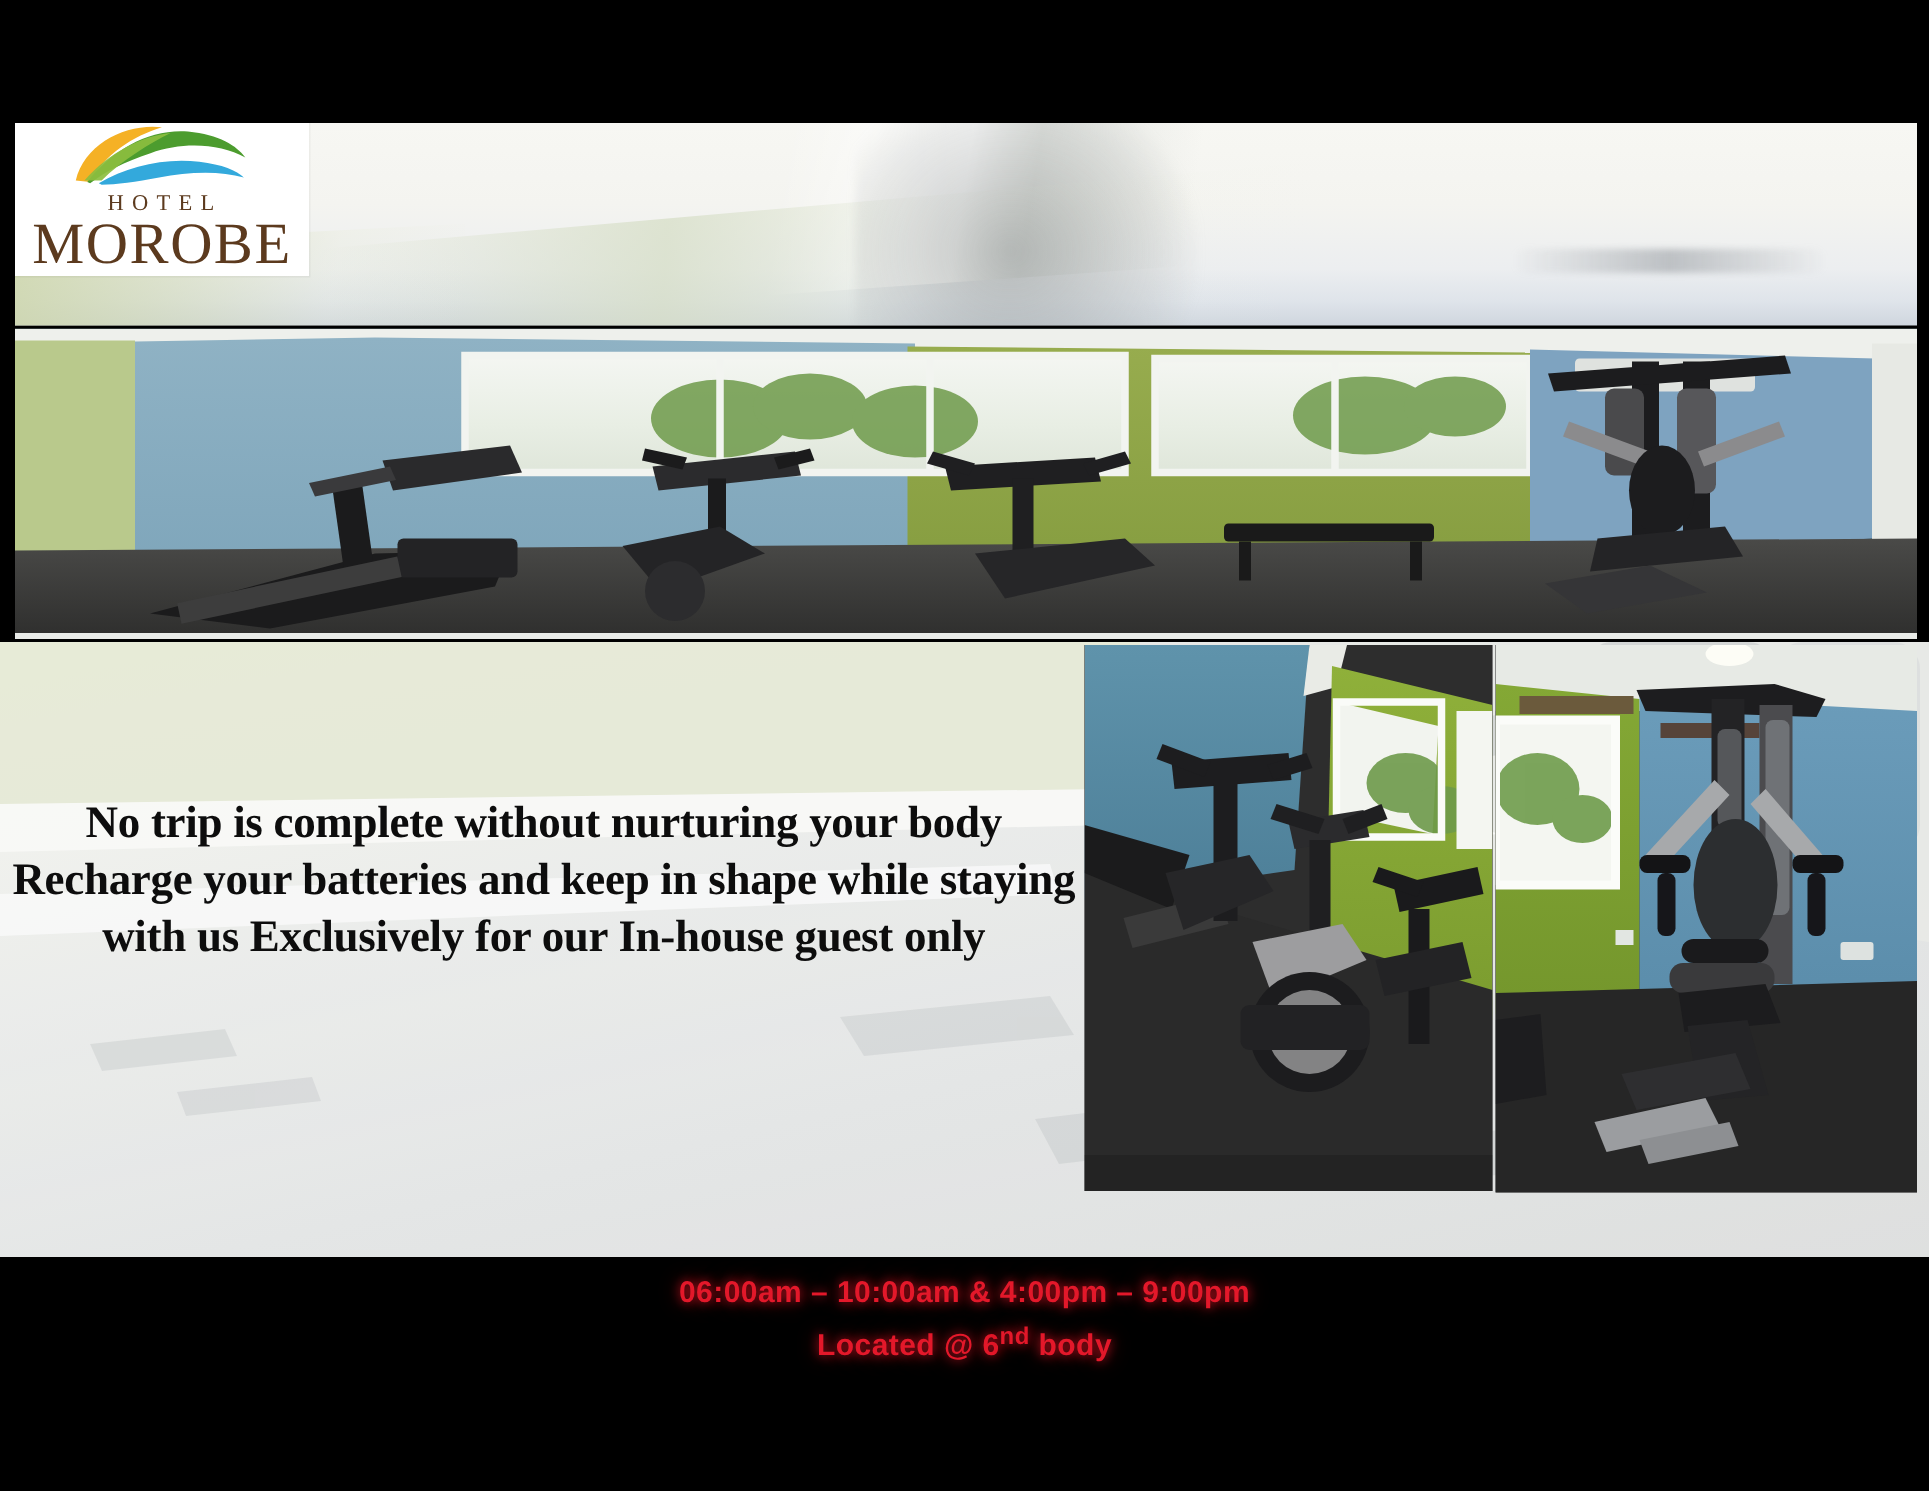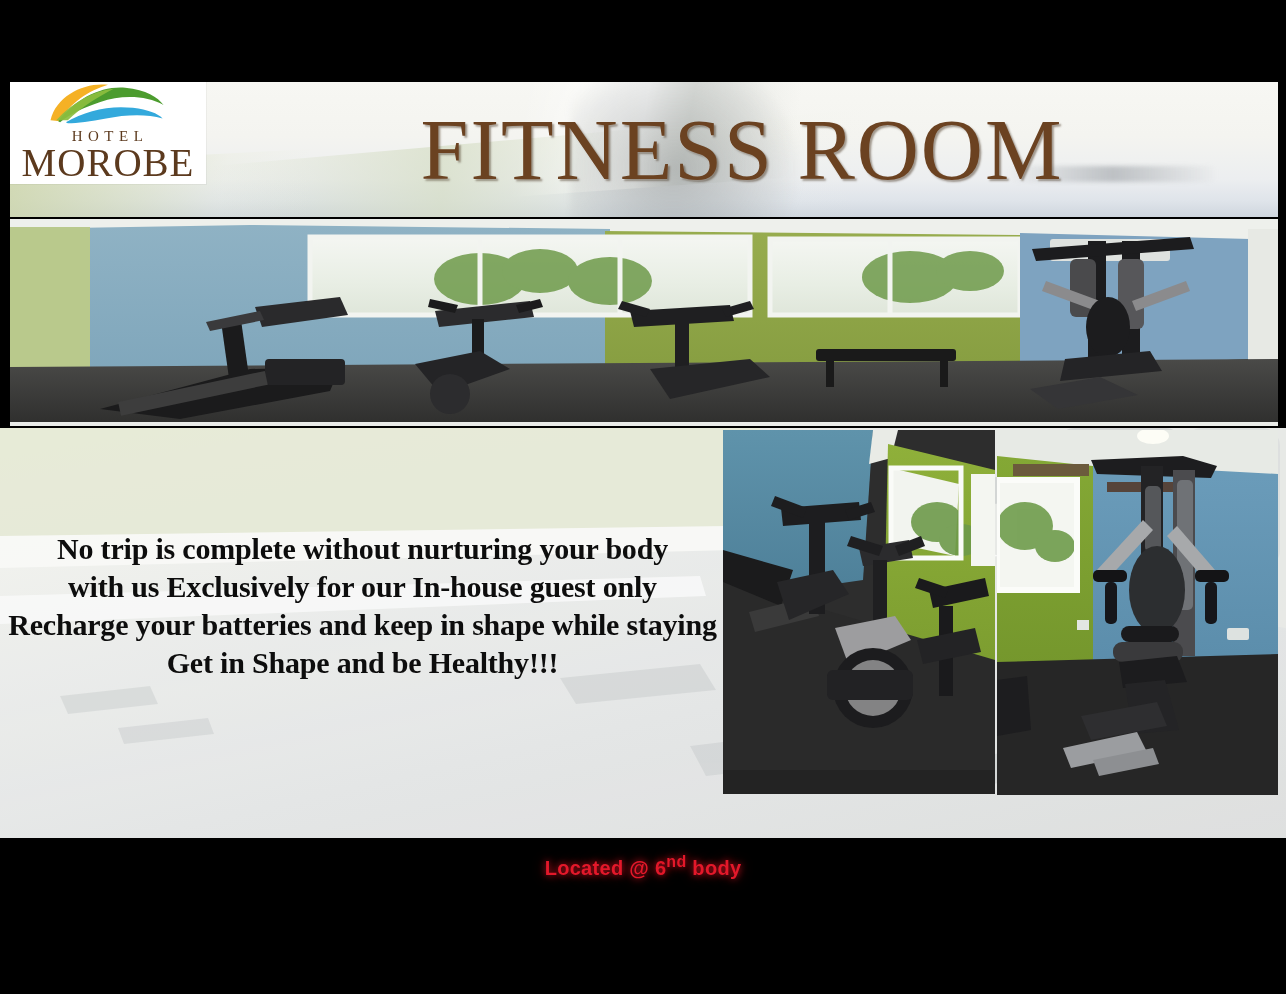--- a/index.html
+++ b/index.html
@@ -125,21 +125,20 @@
       <svg class="logomark" viewBox="0 0 128 46">
         <path d="M4 40 C10 14, 40 0, 64 3 C44 9, 24 22, 14 41 Z" fill="#f5b125"></path>
         <path d="M12 41 C30 18, 56 4, 82 6 C104 8, 116 16, 122 24 C104 14, 78 13, 56 21 C38 27, 24 34, 14 42 Z" fill="#4c9c2e"></path>
         <path d="M10 40 C28 20, 50 9, 70 7 C56 14, 36 26, 22 40 Z" fill="#8cbe3f" opacity=".92"></path>
         <path d="M20 42 C40 30, 66 24, 90 27 C106 29, 116 33, 121 38 C104 33, 82 34, 62 38 C46 41, 32 43, 22 43 Z" fill="#33a9dc"></path>
       </svg>
       <div class="logo-hotel">HOTEL</div>
       <div class="logo-morobe">MOROBE</div>
     </div>
 
-    <div class="poster-title">FITNESS ROOM</div>
   </div>
 
   <div class="panorama">
     <svg viewBox="0 0 1268 207" width="1268" height="207" preserveAspectRatio="none">
       <defs>
         <linearGradient id="blueWall" x1="0" y1="0" x2="0" y2="1">
           <stop offset="0%" stop-color="#8fb2c4"></stop>
             <stop offset="100%" stop-color="#7fa6bb"></stop>
         </linearGradient>
         <linearGradient id="greenWall" x1="0" y1="0" x2="0" y2="1">
@@ -267,23 +266,22 @@
       </g>
       <g opacity=".30" fill="#8e9497">
         <path d="M1148 250 L1250 300 L1232 340 L1130 290 Z"></path>
         <path d="M1030 236 L1110 230 L1118 250 L1038 256 Z"></path>
       </g>
       <path d="M0 168 L700 148 L706 168 L0 196 Z" fill="#ffffff" opacity=".75"></path>
     </svg>
 
     <div class="tagline">
       <div>No trip is complete without nurturing your body</div>
+      <div>Recharge your batteries and keep in shape while staying</div>
       <div>with us Exclusively for our In-house guest only</div>
-      <div>Recharge your batteries and keep in shape while staying</div>
-      <div>Get in Shape and be Healthy!!!</div>
     </div>
   </div>
 
   <div class="photo2">
     <svg viewBox="0 0 272 364" width="272" height="364" preserveAspectRatio="none">
       <defs>
         <linearGradient id="p2blue" x1="0" y1="0" x2="0" y2="1">
           <stop offset="0%" stop-color="#5f93ab"></stop>
             <stop offset="100%" stop-color="#4d7f98"></stop>
         </linearGradient>
@@ -385,16 +383,17 @@
         <path d="M128 254 L168 250 L182 300 L136 304 Z" fill="#242426"></path>
         <path d="M84 286 L160 272 L170 296 L94 310 Z" fill="#2e2e30"></path>
         <path d="M66 318 L140 302 L150 322 L74 338 Z" fill="#9b9da0"></path>
         <path d="M96 330 L156 318 L162 334 L102 346 Z" fill="#8d8f92"></path>
       </g>
       <path d="M0 250 L30 246 L34 300 L0 306 Z" fill="#1d1d1f"></path>
     </svg>
   </div>
 
   <div class="footer">
+    <div class="line">06:00am – 10:00am &amp; 4:00pm – 9:00pm</div>
     <div class="line"><span>Located @ 6</span><sup>nd</sup><span> body</span></div>
   </div>
 
 </div>
 
 </body></html>

